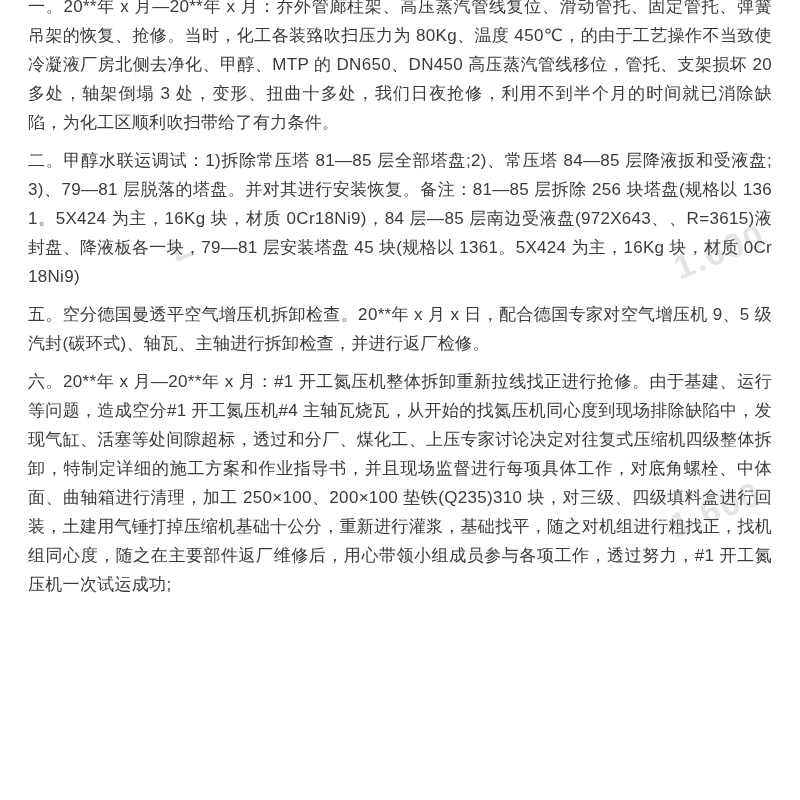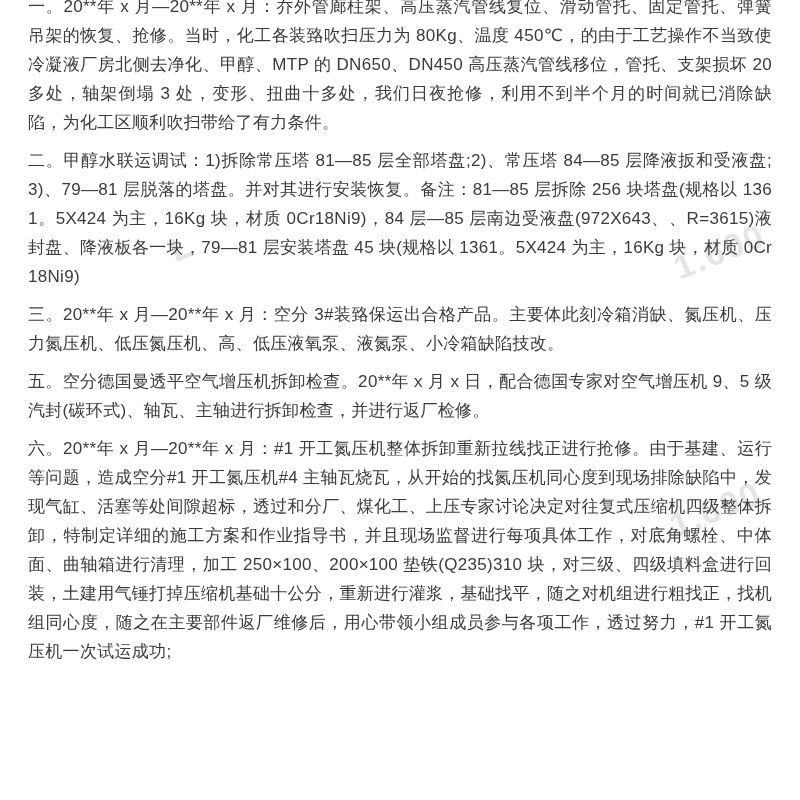--- a/index.html
+++ b/index.html
@@ -48,17 +48,16 @@
 </head>
 <body>
 
 <div class="watermark wm-1">L</div>
 <div class="watermark wm-2">1.600</div>
 <div class="watermark wm-3">1.600</div>
 
 <div class="page">
   <p>一。20**年 x 月—20**年 x 月：乔外管廊柱架、高压蒸汽管线复位、滑动管托、固定管托、弹簧吊架的恢复、抢修。当时，化工各装臵吹扫压力为 80Kg、温度 450℃，的由于工艺操作不当致使冷凝液厂房北侧去净化、甲醇、MTP 的 DN650、DN450 高压蒸汽管线移位，管托、支架损坏 20 多处，轴架倒塌 3 处，变形、扭曲十多处，我们日夜抢修，利用不到半个月的时间就已消除缺陷，为化工区顺利吹扫带给了有力条件。</p>
   <p>二。甲醇水联运调试：1)拆除常压塔 81—85 层全部塔盘;2)、常压塔 84—85 层降液扳和受液盘;3)、79—81 层脱落的塔盘。并对其进行安装恢复。备注：81—85 层拆除 256 块塔盘(规格以 1361。5X424 为主，16Kg 块，材质 0Cr18Ni9)，84 层—85 层南边受液盘(972X643、、R=3615)液封盘、降液板各一块，79—81 层安装塔盘 45 块(规格以 1361。5X424 为主，16Kg 块，材质 0Cr18Ni9)</p>
-  <p>三。20**年 x 月—20**年 x 月：空分 3#装臵保运出合格产品。主要体此刻冷箱消缺、氮压机、压力氮压机、低压氮压机、高、低压液氧泵、液氮泵、小冷箱缺陷技改。</p>
   <p>五。空分德国曼透平空气增压机拆卸检查。20**年 x 月 x 日，配合德国专家对空气增压机 9、5 级汽封(碳环式)、轴瓦、主轴进行拆卸检查，并进行返厂检修。</p>
   <p>六。20**年 x 月—20**年 x 月：#1 开工氮压机整体拆卸重新拉线找正进行抢修。由于基建、运行等问题，造成空分#1 开工氮压机#4 主轴瓦烧瓦，从开始的找氮压机同心度到现场排除缺陷中，发现气缸、活塞等处间隙超标，透过和分厂、煤化工、上压专家讨论决定对往复式压缩机四级整体拆卸，特制定详细的施工方案和作业指导书，并且现场监督进行每项具体工作，对底角螺栓、中体面、曲轴箱进行清理，加工 250×100、200×100 垫铁(Q235)310 块，对三级、四级填料盒进行回装，土建用气锤打掉压缩机基础十公分，重新进行灌浆，基础找平，随之对机组进行粗找正，找机组同心度，随之在主要部件返厂维修后，用心带领小组成员参与各项工作，透过努力，#1 开工氮压机一次试运成功;</p>
 
 </div>
 
 </body></html>

